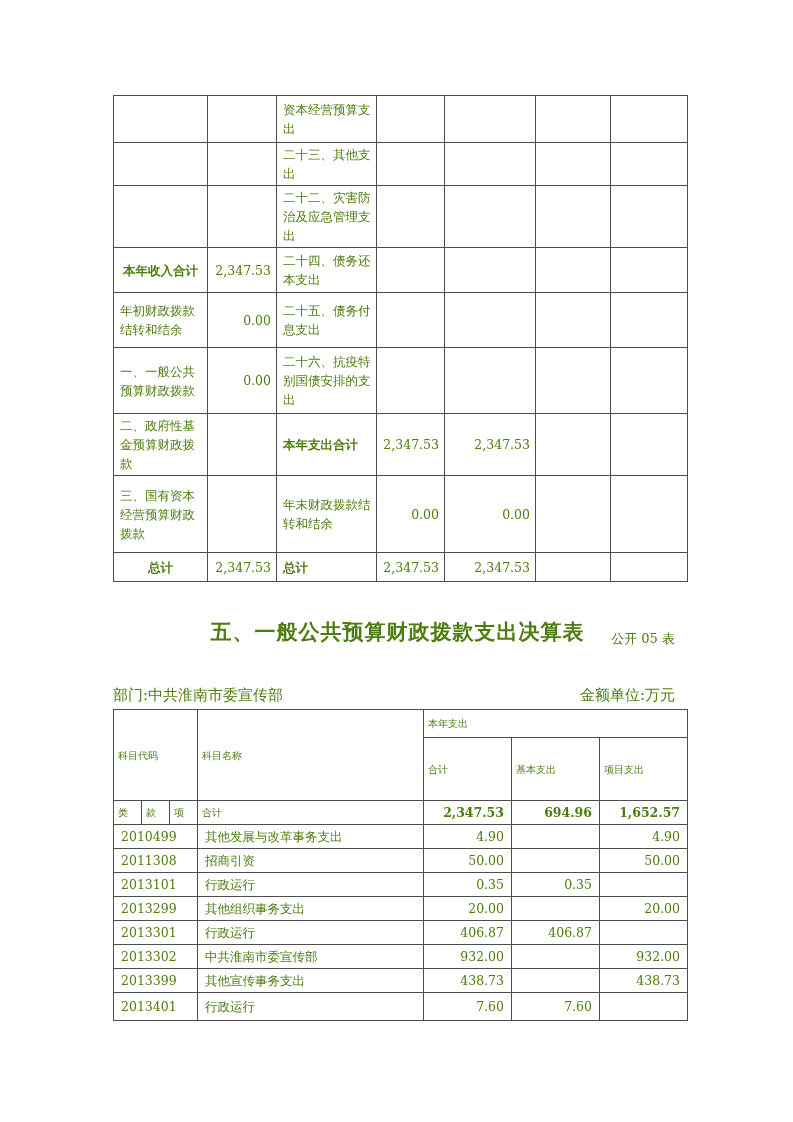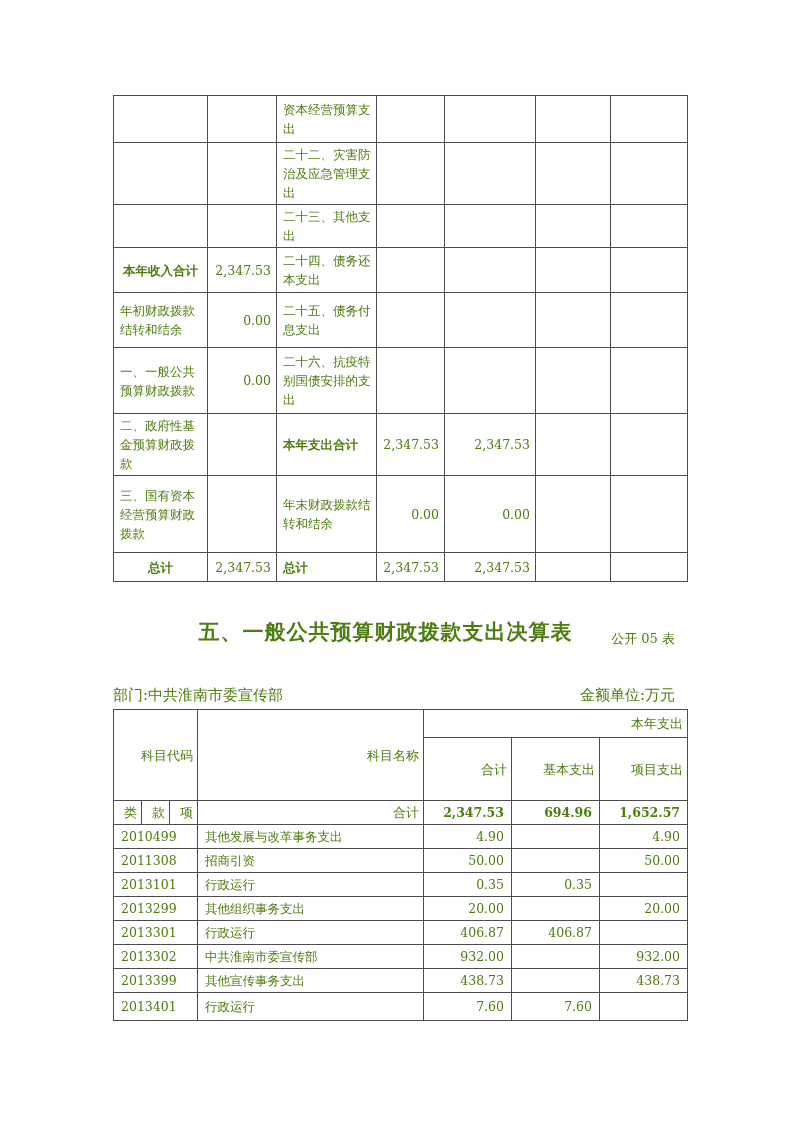--- a/index.html
+++ b/index.html
@@ -15,36 +15,36 @@
     overflow:hidden;
   }
   
   .t1{position:absolute;left:113px;top:95px;width:575px;}
   .t1 .lbl{text-align:left;padding-left:6px;}
   .t1 .num{text-align:right;padding-right:5px;}
   .t1 .ctr{text-align:center;}
   .b{font-weight:bold;}
   
   .sec-title{
-    position:absolute;left:98px;top:618px;width:575px;
+    position:absolute;left:110px;top:618px;width:575px;
     text-align:center;font-size:21px;font-weight:bold;letter-spacing:1px;
     font-family:Liberation Sans, sans-serif;
   }
   .tbl-no{
     position:absolute;left:113px;top:630px;width:562px;
     text-align:right;font-size:13px;
   }
   .meta-line{
     position:absolute;left:113px;top:686px;width:575px;
     font-size:15px;display:flex;justify-content:space-between;
   }
   .meta-line .unit{padding-right:13px;}
   
   .t2{position:absolute;left:113px;top:709px;width:575px;}
-  .t2 .hc{text-align:right;font-size:13px;}
+  .t2 .hc{text-align:left;font-size:10px;}
   .t2 .code{text-align:left;padding-left:7px;}
   .t2 .name{text-align:left;padding-left:7px;}
   .t2 .num{text-align:right;padding-right:7px;}
 </style>
 </head>
 <body>
 
 <div class="page">
 
   <table class="t1">
@@ -60,33 +60,33 @@
     <tbody>
         <tr style="height:47px">
       <td></td>
       <td></td>
       <td class="lbl">资本经营预算支出</td>
       <td></td>
       <td></td>
       <td></td>
       <td></td>
     </tr>
+    <tr style="height:42px">
+      <td></td>
+      <td></td>
+      <td class="lbl">二十三、其他支出</td>
+      <td></td>
+      <td></td>
+      <td></td>
+      <td></td>
+    </tr>
     <tr style="height:57px">
       <td></td>
       <td></td>
       <td class="lbl">二十二、灾害防治及应急管理支出</td>
-      <td></td>
-      <td></td>
-      <td></td>
-      <td></td>
-    </tr>
-    <tr style="height:42px">
-      <td></td>
-      <td></td>
-      <td class="lbl">二十三、其他支出</td>
       <td></td>
       <td></td>
       <td></td>
       <td></td>
     </tr>
     <tr style="height:45px">
       <td class="ctr b">本年收入合计</td>
       <td class="num">2,347.53</td>
       <td class="lbl">二十四、债务还本支出</td>
       <td></td>

